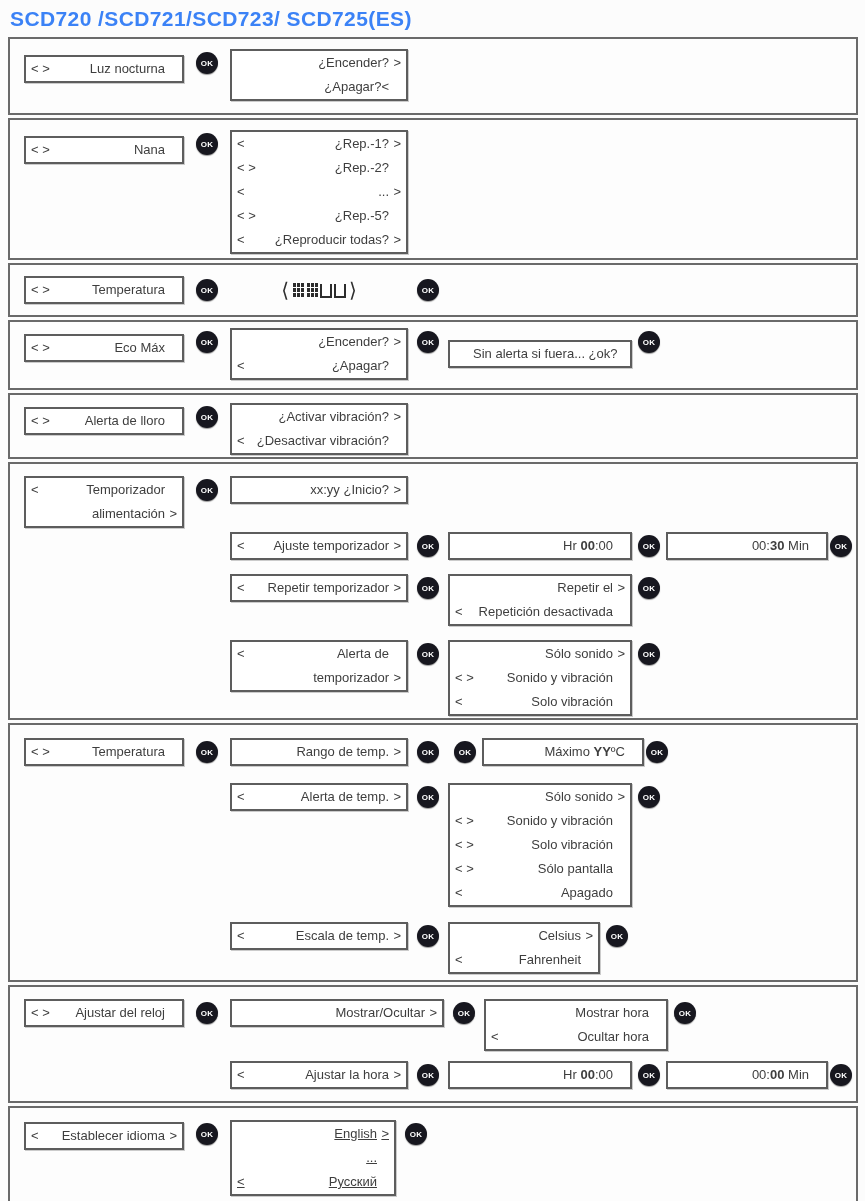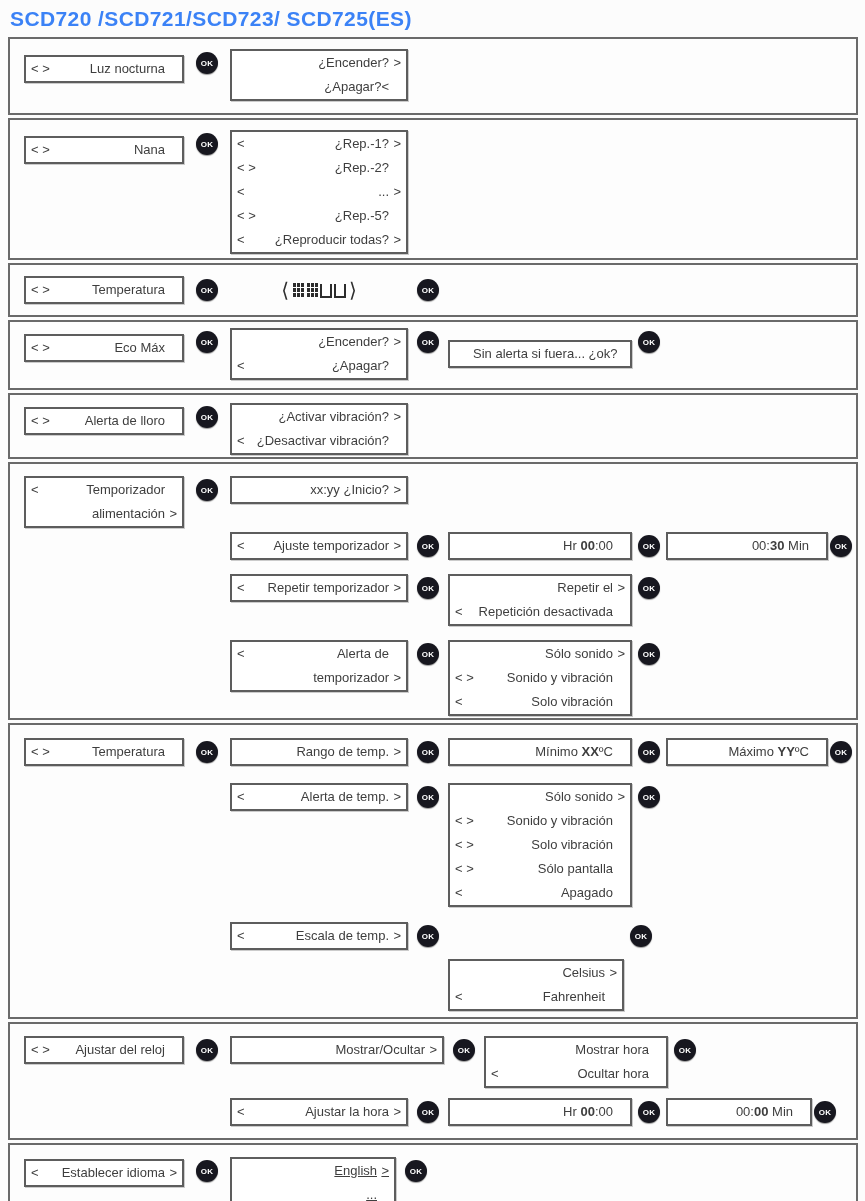--- a/index.html
+++ b/index.html
@@ -394,27 +394,20 @@
             <span class="l"></span>
             <span class="c">Rango de temp.</span>
             <span class="r">&gt;</span>
           </div>
         </div>
         <div class="okslot" style="width: 40px;">
           <div class="ok">
             <span>OK</span>
           </div>
         </div>
-        <div class="box" style="width: 184px;">
-          <div class="ln">
-            <span class="l"></span>
-            <span class="c"><span>Mínimo </span><span class="bd">XX</span><span>ºC</span></span>
-            <span class="r"></span>
-          </div>
-        </div>
         <div class="okslot" style="width: 34px;">
           <div class="ok">
             <span>OK</span>
           </div>
         </div>
         <div class="box" style="width: 162px;">
           <div class="ln">
             <span class="l"></span>
             <span class="c"><span>Máximo </span><span class="bd">YY</span><span>ºC</span></span>
             <span class="r"></span>
@@ -480,21 +473,21 @@
             <span class="l">&lt;</span>
             <span class="c">Escala de temp.</span>
             <span class="r">&gt;</span>
           </div>
         </div>
         <div class="okslot" style="width: 40px;">
           <div class="ok">
             <span>OK</span>
           </div>
         </div>
-        <div class="box" style="width: 176px; margin-top: 37px;">
+        <div class="box" style="width: 152px;">
           <div class="ln">
             <span class="l"></span>
             <span class="c">Celsius</span>
             <span class="r">&gt;</span>
           </div>
           <div class="ln">
             <span class="l">&lt;</span>
             <span class="c">Fahrenheit</span>
             <span class="r"></span>
           </div>
@@ -569,21 +562,21 @@
             <span class="l"></span>
             <span class="c"><span>Hr </span><span class="bd">00</span><span>:00</span></span>
             <span class="r"></span>
           </div>
         </div>
         <div class="okslot" style="width: 34px;">
           <div class="ok">
             <span>OK</span>
           </div>
         </div>
-        <div class="box" style="width: 146px;">
+        <div class="box" style="width: 162px;">
           <div class="ln">
             <span class="l"></span>
             <span class="c"><span>00:</span><span class="bd">00</span><span> Min</span></span>
             <span class="r"></span>
           </div>
         </div>
         <div class="okslot" style="width: 26px;">
           <div class="ok">
             <span>OK</span>
           </div>

